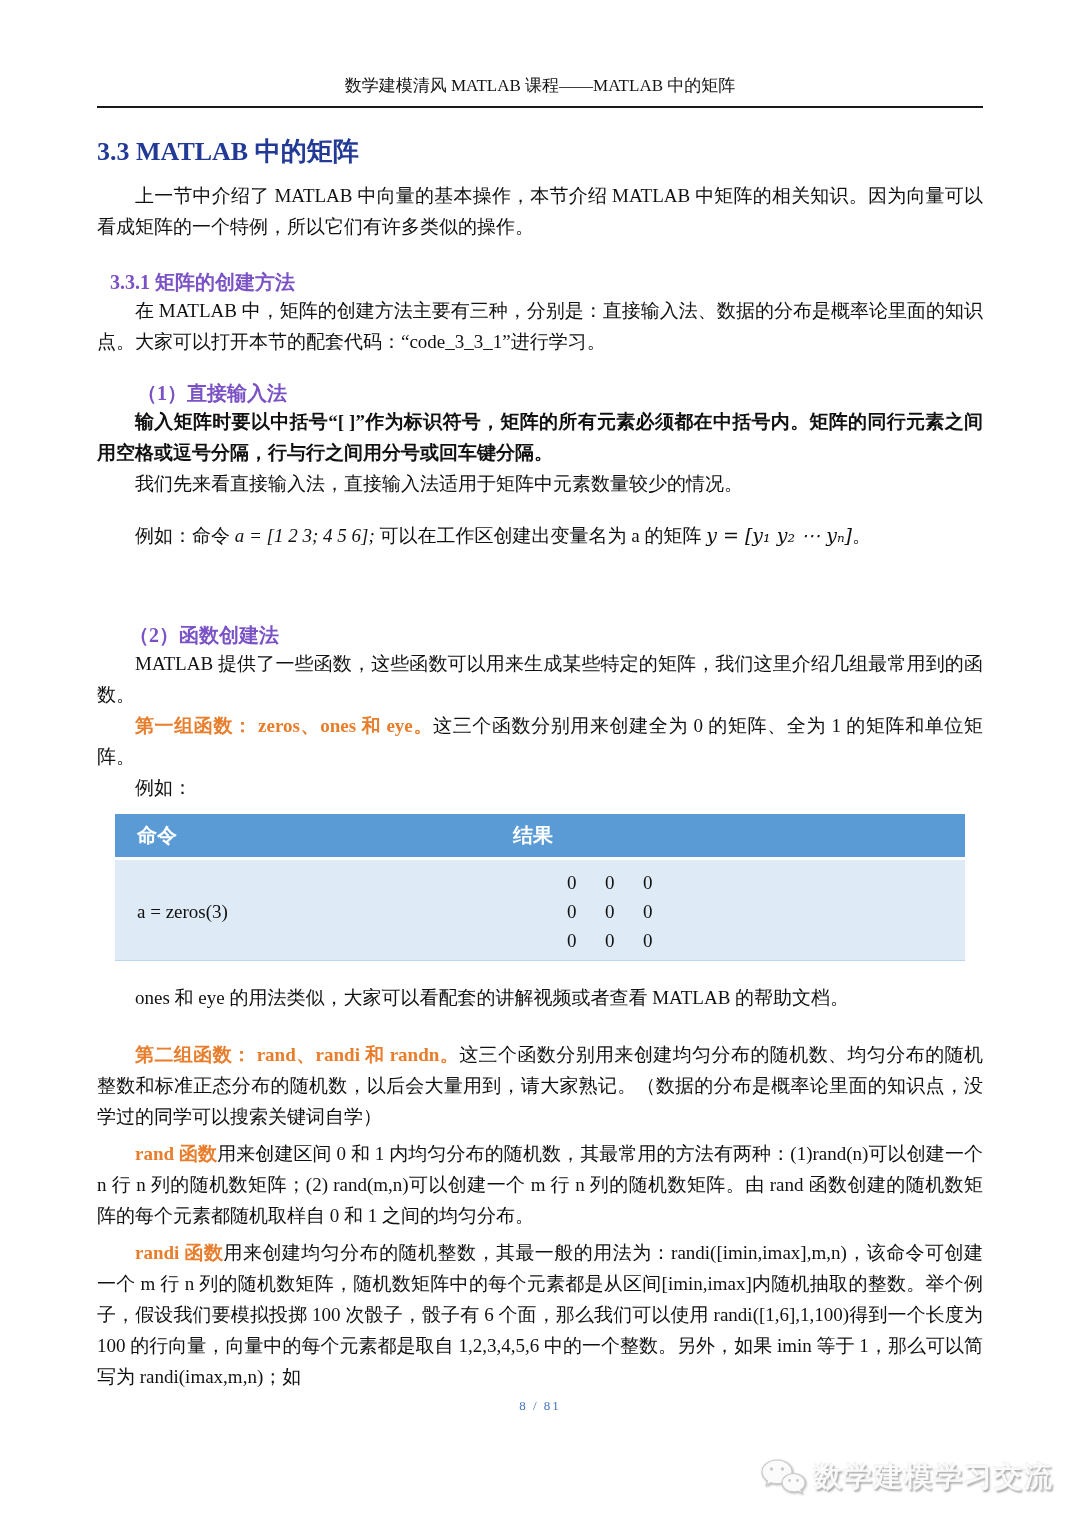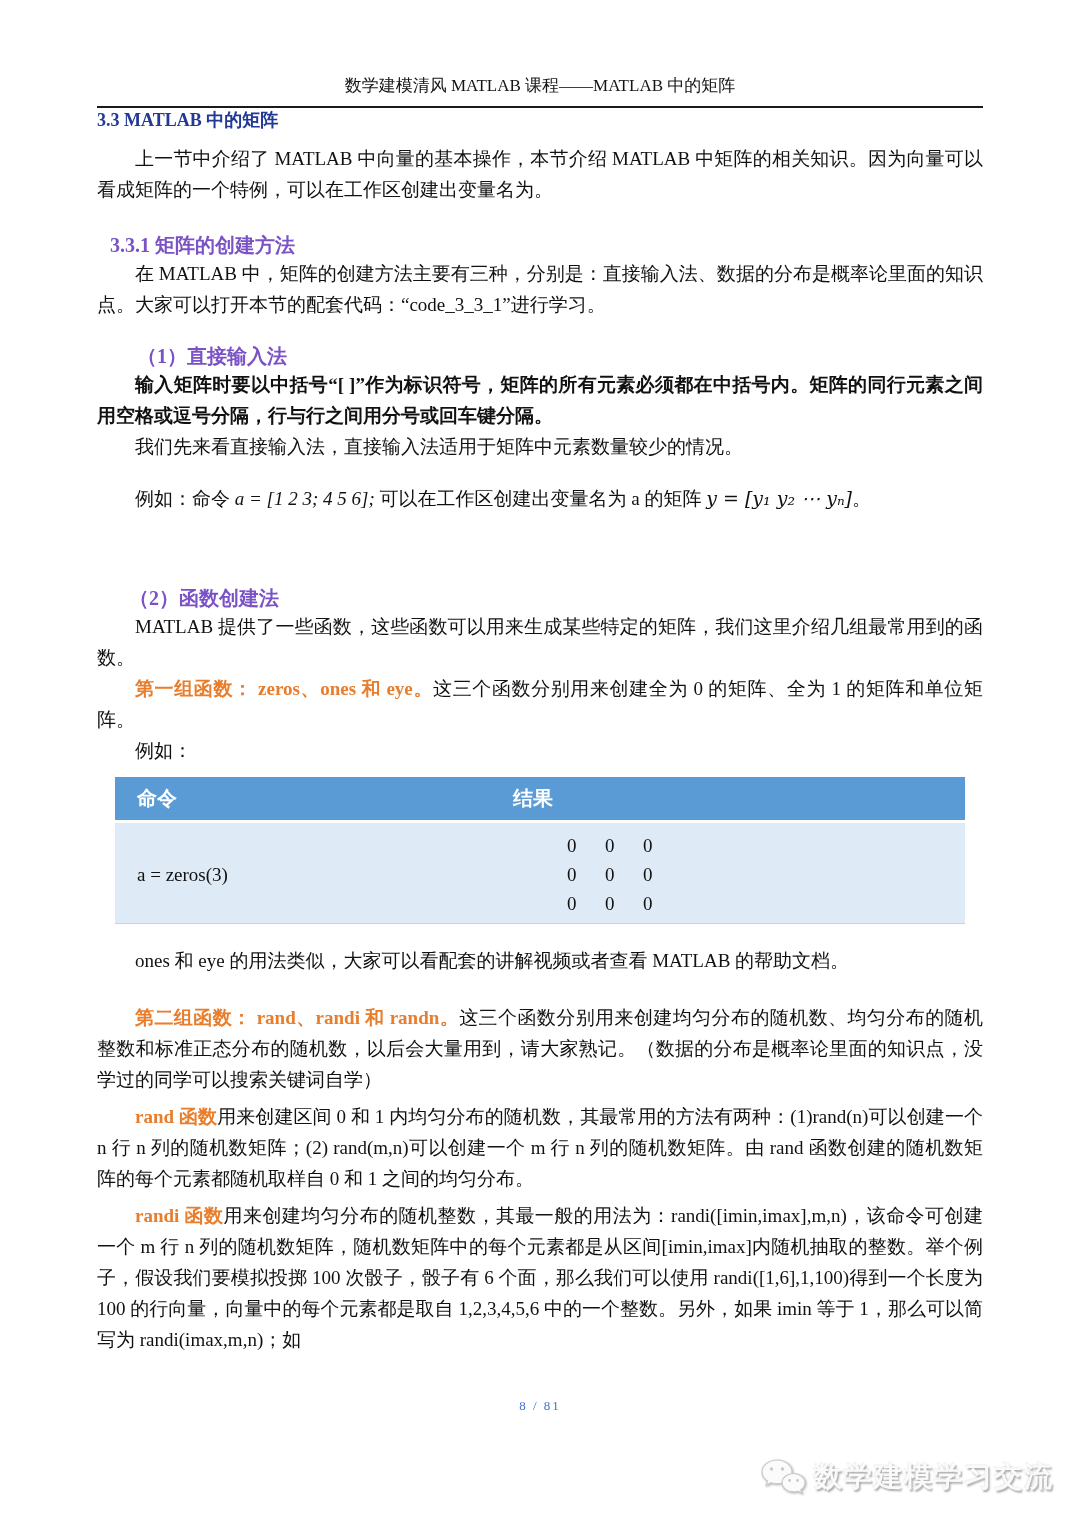--- a/index.html
+++ b/index.html
@@ -22,21 +22,22 @@
   .content{padding:0 97px;}
   .page-header{
     padding-top:74px;
     text-align:center;
     font-size:17px;
     color:#151515;
     border-bottom:2px solid #1a1a1a;
     padding-bottom:9px;
   }
   h1.sec-title{
-    font-size:18px;
+    margin-top:26px;
+    font-size:26px;
     font-weight:bold;
     color:var(--heading-blue);
     font-family:"Liberation Serif","DejaVu Serif",serif;
   }
   h2.sub-title{
     margin-top:26px;
     font-size:20px;
     font-weight:bold;
     color:var(--heading-purple);
     margin-left:13px;
@@ -127,21 +128,21 @@
 
 <div class="page">
 
   <div class="content">
     <div class="page-header">
       <span>数学建模清风 MATLAB 课程——MATLAB 中的矩阵</span>
     </div>
 
     <h1 class="sec-title">3.3 MATLAB 中的矩阵</h1>
 
-    <p class="body indent mt">上一节中介绍了 MATLAB 中向量的基本操作，本节介绍 MATLAB 中矩阵的相关知识。因为向量可以看成矩阵的一个特例，可以在工作区创建出变量名为。</p>
+    <p class="body indent mt">上一节中介绍了 MATLAB 中向量的基本操作，本节介绍 MATLAB 中矩阵的相关知识。因为向量可以看成矩阵的一个特例，所以它们有许多类似的操作。</p>
 
     <h2 class="sub-title">3.3.1 矩阵的创建方法</h2>
 
     <p class="body indent">在 MATLAB 中，矩阵的创建方法主要有三种，分别是：直接输入法、数据的分布是概率论里面的知识点。大家可以打开本节的配套代码：“code_3_3_1”进行学习。</p>
 
     <h3 class="method-title">（1）直接输入法</h3>
 
     <p class="body indent orange bold">输入矩阵时要以中括号“[ ]”作为标识符号，矩阵的所有元素必须都在中括号内。矩阵的同行元素之间用空格或逗号分隔，行与行之间用分号或回车键分隔。</p>
 
     <p class="body indent">我们先来看直接输入法，直接输入法适用于矩阵中元素数量较少的情况。</p>

